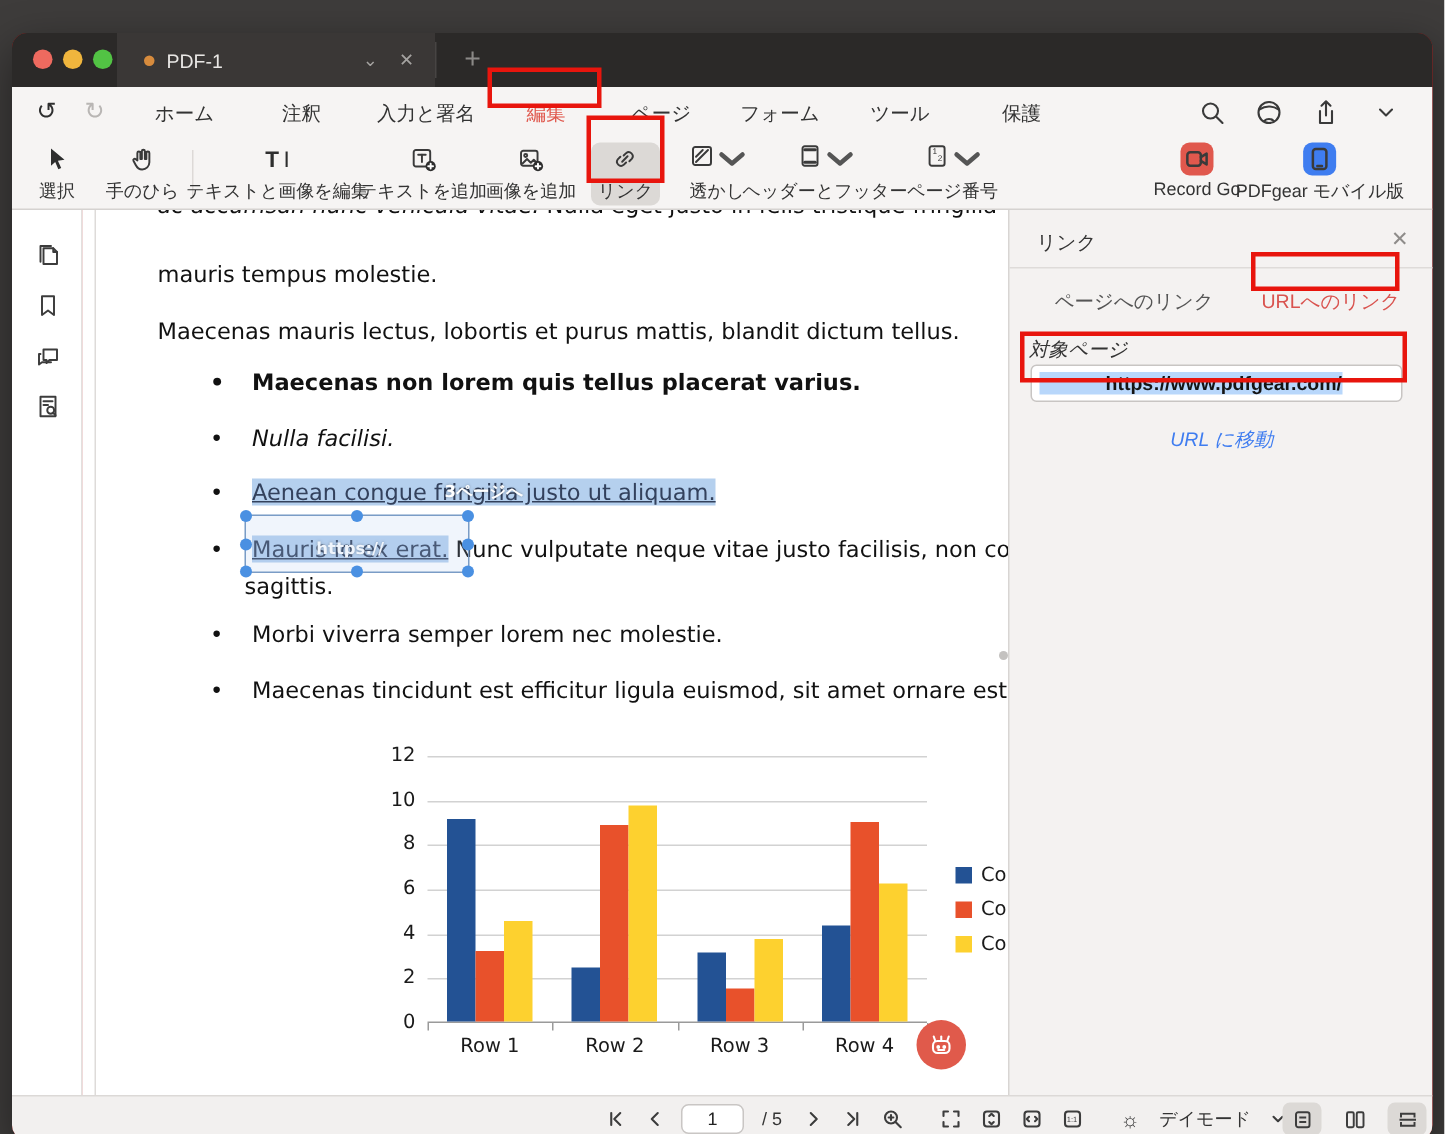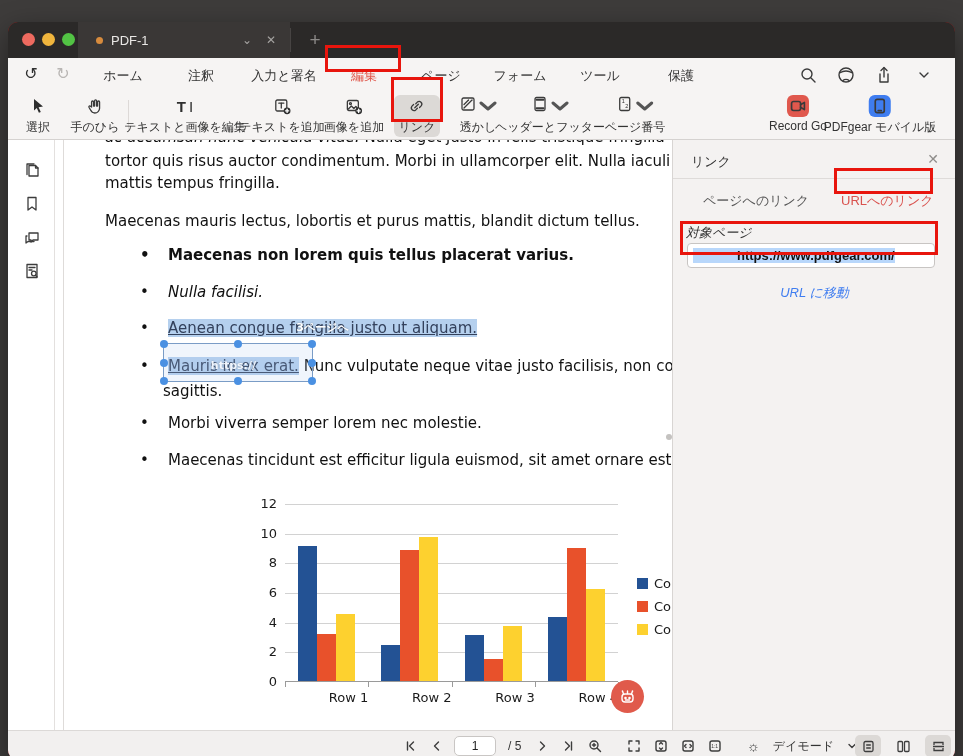--- a/index.html
+++ b/index.html
@@ -69,21 +69,21 @@
   .selrect { position:absolute; left:108px; top:203px; width:150px; height:39px;
              border:1px solid #7a9cc6; background:rgba(170,200,240,.18); }
   .hdl { position:absolute; width:8px; height:8px; border-radius:50%; background:#4a90e2; }
 
   
   .plot { position:absolute; left:230px; top:364px; width:333px; height:178px;
           border-bottom:1px solid #9a9a9a; }
   .gridline { position:absolute; left:0; width:333px; height:1px; background:#d2d2d2; }
   .bar { position:absolute; bottom:0; width:19px; }
   .ylab { position:absolute; left:192px; width:30px; text-align:right; font-size:13px; color:#1a1a1a; }
-  .xlab { position:absolute; top:0; text-align:right; font-size:13px; color:#1a1a1a; }
+  .xlab { position:absolute; top:0; text-align:center; font-size:13px; color:#1a1a1a; }
   .xlabels { position:absolute; left:230px; top:550px; width:333px; height:18px; }
   .tick { position:absolute; top:542px; width:1px; height:5px; background:#9a9a9a; }
   .legend { position:absolute; left:582px; top:436px; }
   .lgitem { display:flex; align-items:center; gap:6px; margin-bottom:8px; font-size:13px; color:#1a1a1a; white-space:nowrap; }
   .lgitem .sw { width:11px; height:11px; display:inline-block; }
   .robot { position:absolute; left:556px; top:540px; width:33px; height:33px; border-radius:50%;
            background:#e05a4b; display:flex; align-items:center; justify-content:center; }
   .robot svg { width:19px; height:19px; stroke:#fff; fill:none; stroke-width:1.4; stroke-linecap:round; }
 
   
@@ -337,22 +337,21 @@
         </div>
       </div>
 
       <div class="docarea">
         <div class="pageedge"></div>
         <div class="doc">
 
           <div class="dline" style="left:50px; top:-14px">
             <i>ac accumsan nunc vehicula vitae.</i><span> Nulla eget justo in felis tristique fringilla</span>
           </div>
-          <div class="dline" style="left:50px; top:10px">tortor quis risus auctor condimentum. Morbi in ullamcorper elit. Nulla iaculi</div>
-          <div class="dline" style="left:50px; top:32px">mattis tempus fringilla.</div>
+          <div class="dline" style="left:50px; top:32px">mauris tempus molestie.</div>
           <div class="dline" style="left:50px; top:70px">Maecenas mauris lectus, lobortis et purus mattis, blandit dictum tellus.</div>
 
           <div class="bullet" style="left:113px; top:104px; font-weight:bold">
             <span class="mk">•</span><span>Maecenas non lorem quis tellus placerat varius.</span>
           </div>
           <div class="bullet" style="left:113px; top:141px; font-style:italic">
             <span class="mk" style="font-style:normal">•</span><span>Nulla facilisi.</span>
           </div>
           <div class="bullet" style="left:113px; top:177px">
             <span class="mk">•</span><span class="linkhl"><span>Aenean congue fringilla justo ut aliquam. </span><span class="ovl">3ページへ</span></span>

